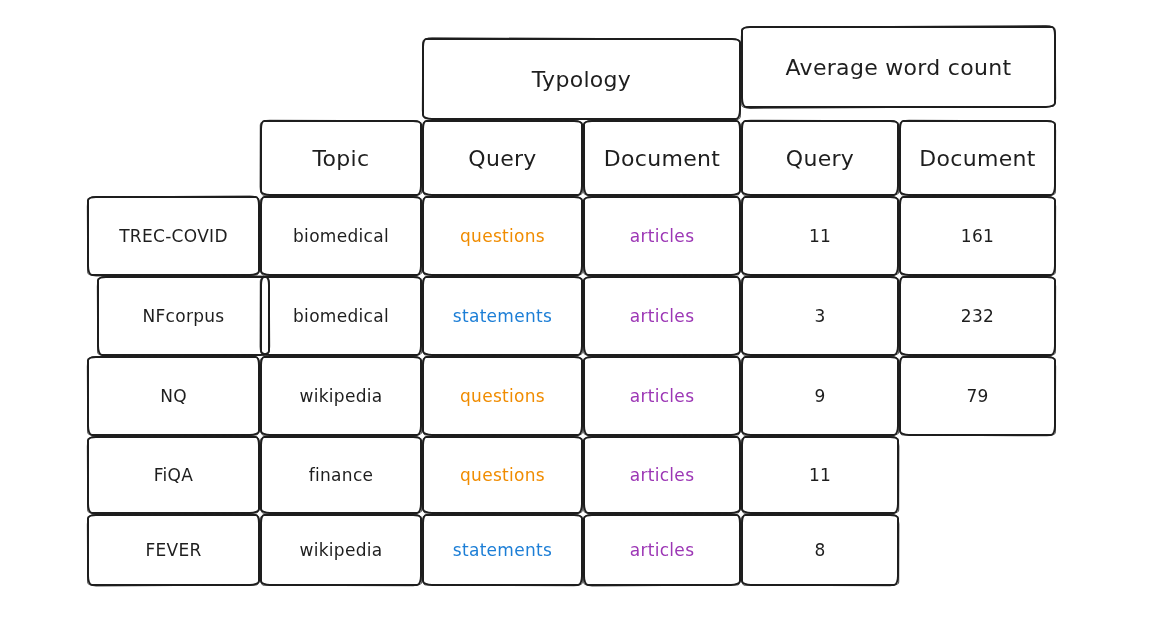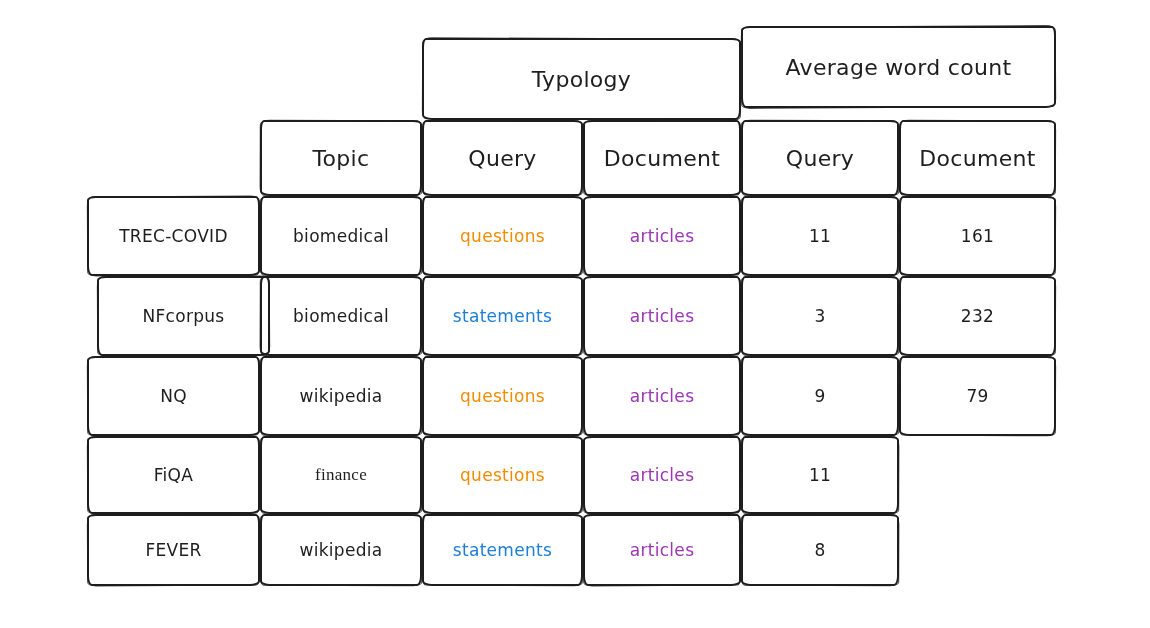--- a/index.html
+++ b/index.html
@@ -78,21 +78,21 @@
     <div class="cell  sketch-b" style="left: 583px; top: 276px; width: 158px; height: 80px; color: rgb(156, 54, 181);">articles</div>
     <div class="cell  sketch-c" style="left: 741px; top: 276px; width: 158px; height: 80px;">3</div>
     <div class="cell  " style="left: 899px; top: 276px; width: 157px; height: 80px;">232</div>
     <div class="cell  sketch-b" style="left: 87px; top: 356px; width: 173px; height: 80px;">NQ</div>
     <div class="cell  sketch-c" style="left: 260px; top: 356px; width: 162px; height: 80px;">wikipedia</div>
     <div class="cell  " style="left: 422px; top: 356px; width: 161px; height: 80px; color: rgb(240, 140, 0);">questions</div>
     <div class="cell  sketch-b" style="left: 583px; top: 356px; width: 158px; height: 80px; color: rgb(156, 54, 181);">articles</div>
     <div class="cell  sketch-c" style="left: 741px; top: 356px; width: 158px; height: 80px;">9</div>
     <div class="cell  " style="left: 899px; top: 356px; width: 157px; height: 80px;">79</div>
     <div class="cell  sketch-b" style="left: 87px; top: 436px; width: 173px; height: 78px;">FiQA</div>
-    <div class="cell  sketch-c" style="left: 260px; top: 436px; width: 162px; height: 78px; font-family: Liberation Serif, serif;">finance</div>
+    <div class="cell  sketch-c" style="left: 260px; top: 436px; width: 162px; height: 78px;">finance</div>
     <div class="cell  " style="left: 422px; top: 436px; width: 161px; height: 78px; color: rgb(240, 140, 0);">questions</div>
     <div class="cell  sketch-b" style="left: 583px; top: 436px; width: 158px; height: 78px; color: rgb(156, 54, 181);">articles</div>
     <div class="cell  sketch-c" style="left: 741px; top: 436px; width: 158px; height: 78px;">11</div>
     <div class="cell  sketch-b" style="left: 87px; top: 514px; width: 173px; height: 72px;">FEVER</div>
     <div class="cell  sketch-c" style="left: 260px; top: 514px; width: 162px; height: 72px;">wikipedia</div>
     <div class="cell  " style="left: 422px; top: 514px; width: 161px; height: 72px; color: rgb(28, 126, 214);">statements</div>
     <div class="cell  sketch-b" style="left: 583px; top: 514px; width: 158px; height: 72px; color: rgb(156, 54, 181);">articles</div>
     <div class="cell  sketch-c" style="left: 741px; top: 514px; width: 158px; height: 72px;">8</div>
   </div>
 

